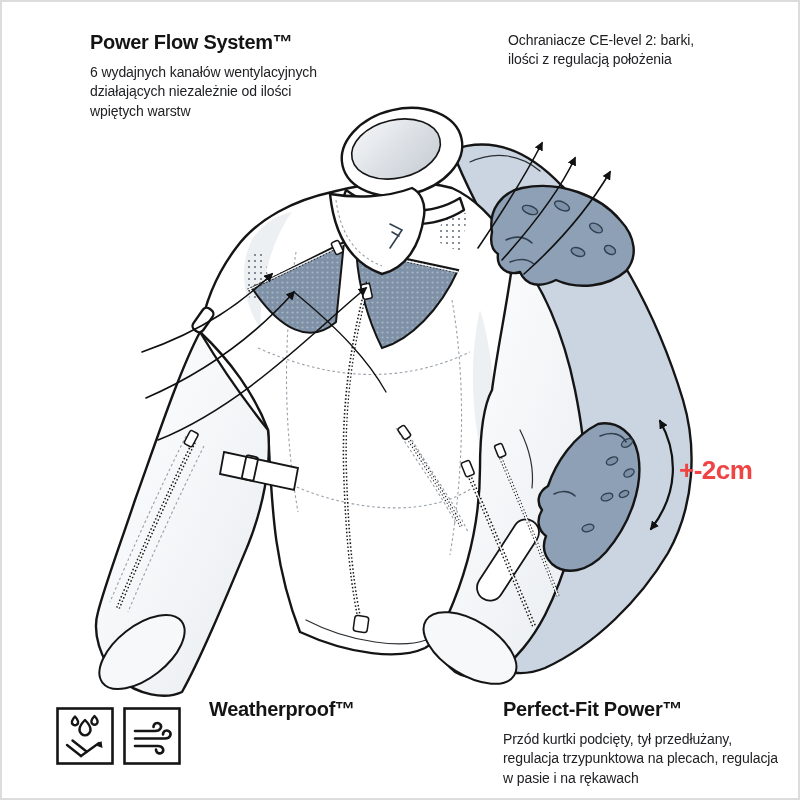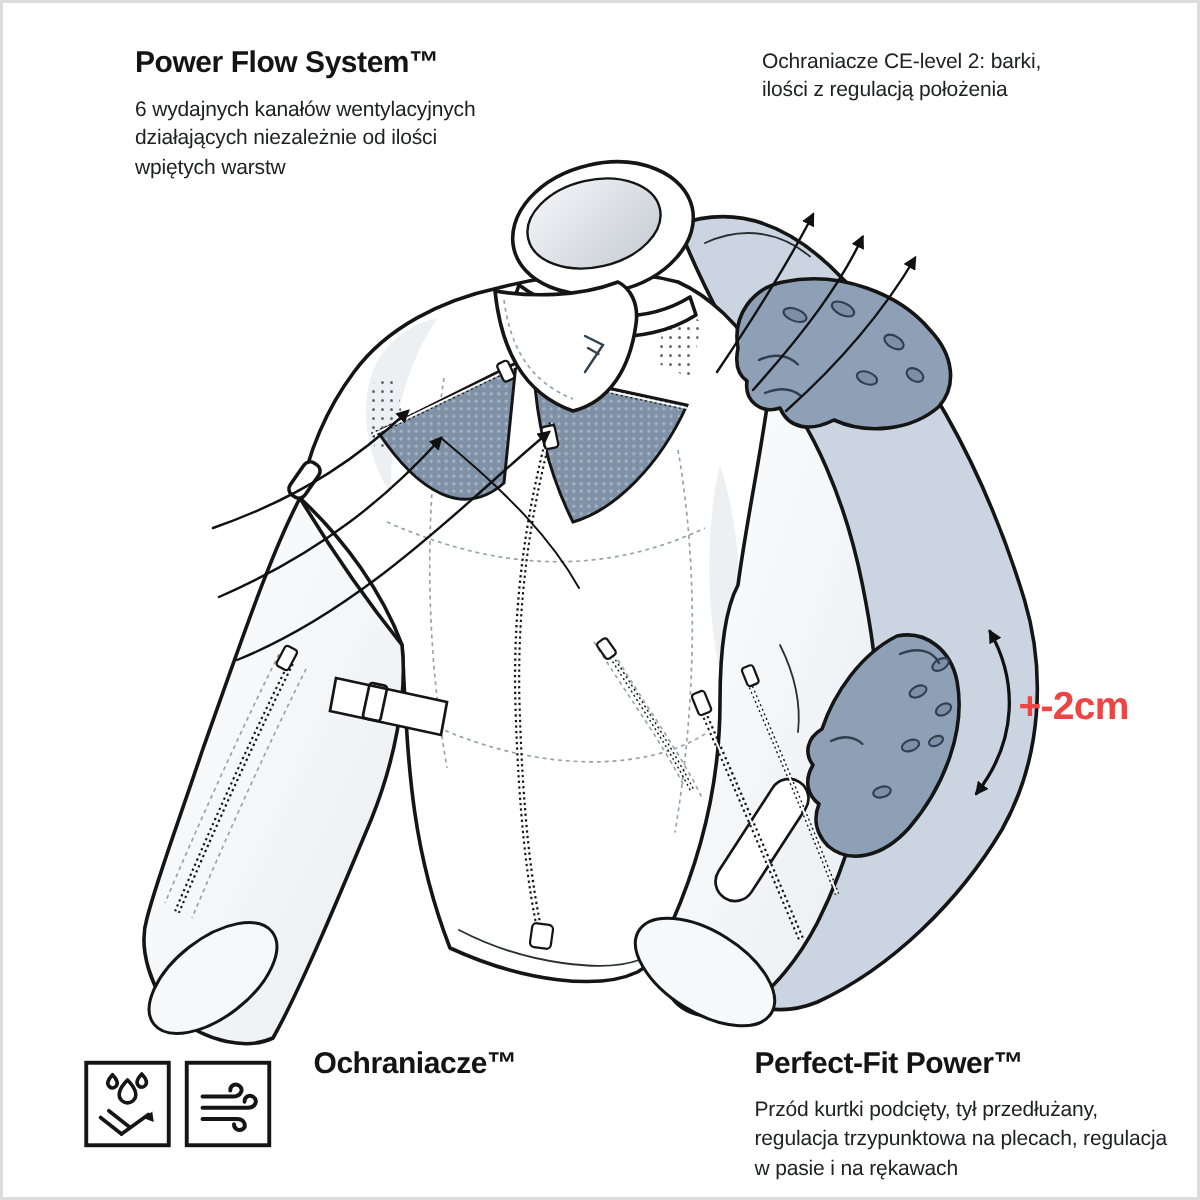--- a/index.html
+++ b/index.html
@@ -220,21 +220,21 @@
   <div class="feature" id="f-power">
     <h3>Power Flow System™</h3>
     <p>6 wydajnych kanałów wentylacyjnych działających niezależnie od ilości wpiętych warstw</p>
   </div>
 
   <div class="feature" id="f-shield">
     <p>Ochraniacze CE-level 2: barki, ilości z regulacją położenia</p>
   </div>
 
   <div class="feature" id="f-weather">
-    <h3>Ochraniacze™</h3>
+    <h3>Weatherproof™</h3>
   </div>
 
   <div class="feature" id="f-perfect">
     <h3>Perfect-Fit Power™</h3>
     <p>Przód kurtki podcięty, tył przedłużany, regulacja trzypunktowa na plecach, regulacja w pasie i na rękawach</p>
   </div>
 
   <div class="adjust-label">+-2cm</div>
 
   <div class="icon-box" id="icon-waterproof">

